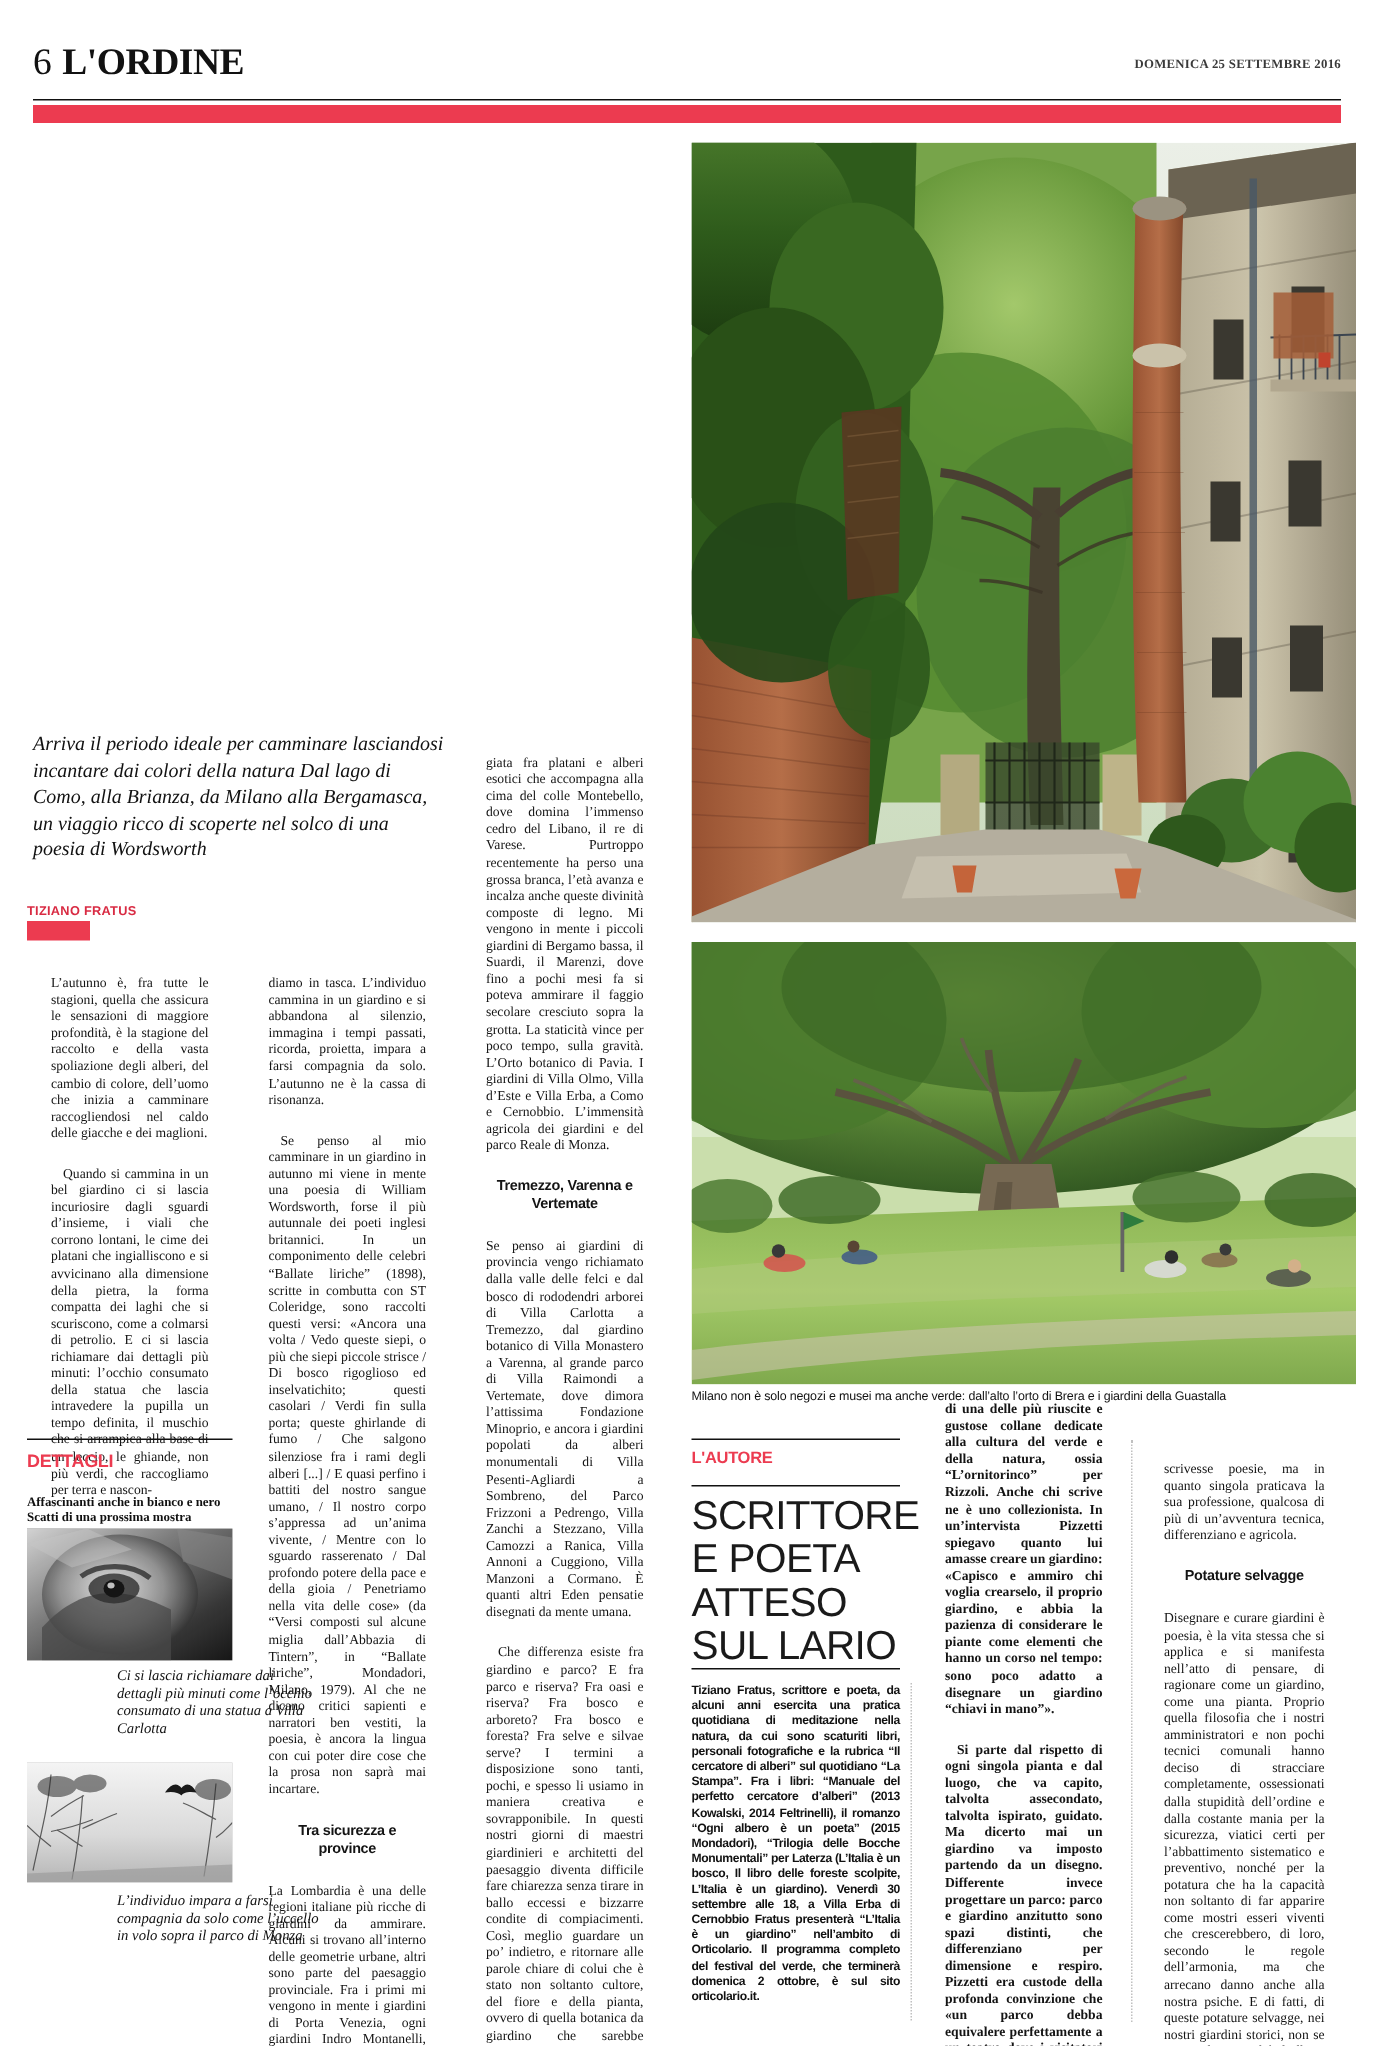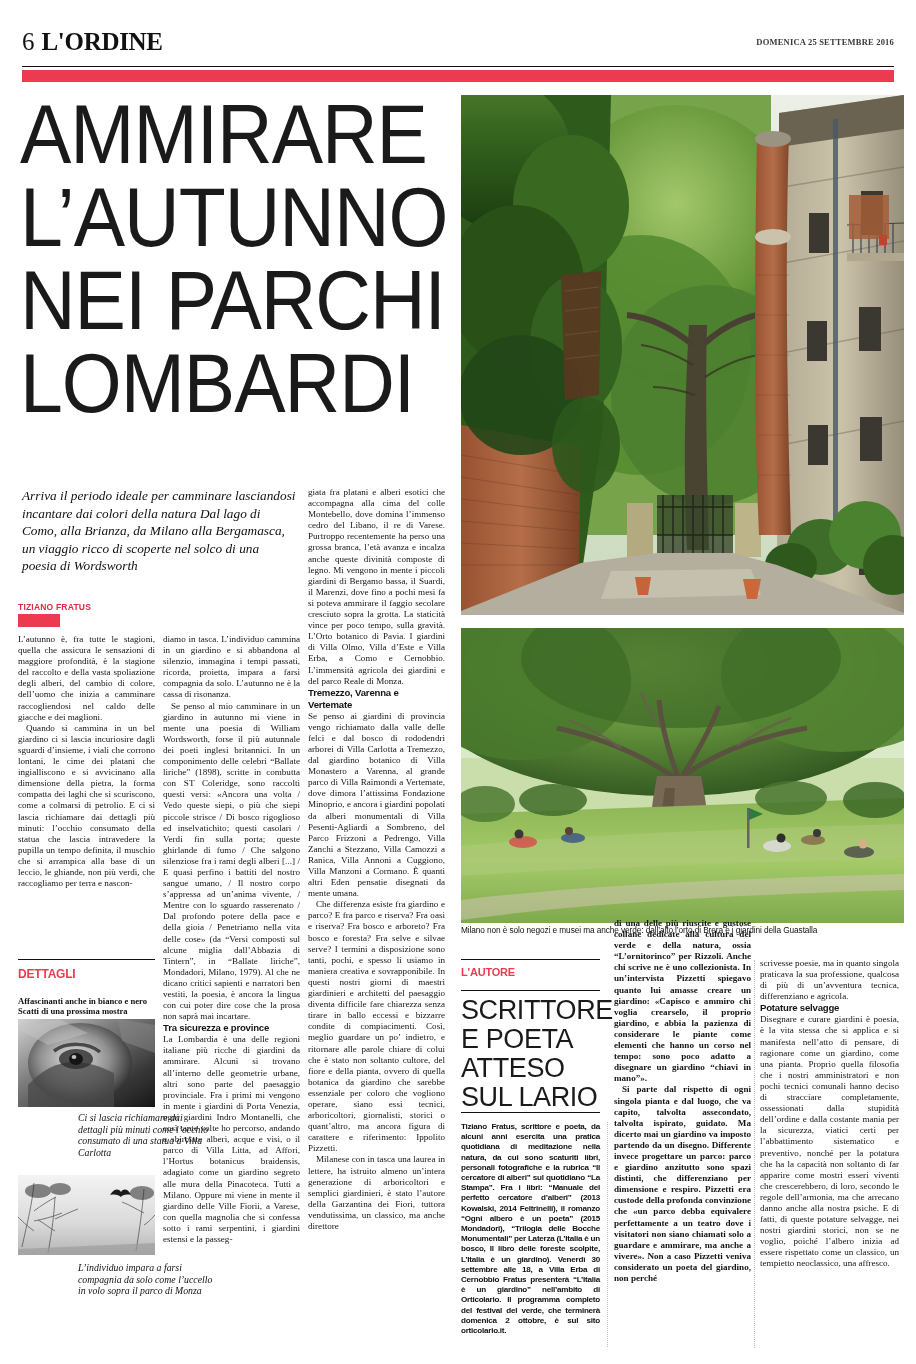--- a/index.html
+++ b/index.html
@@ -81,31 +81,31 @@
   
   .col {
     position:absolute;
     font-family:"Liberation Serif", serif;
     font-size:9.1px;
     line-height:11.1px;
     text-align:justify;
     color:#141414;
     -webkit-hyphens:auto; hyphens:auto;
   }
-  .col p { margin:0; text-indent:8px; }
+  .col p { margin:16px; text-indent:8px; }
   .col p.first { text-indent:0; }
   .subhead {
     font-family:"Liberation Sans", sans-serif;
     font-weight:700;
     font-size:9.6px;
     line-height:12px;
     margin-top:9px;
     margin-bottom:0px;
     text-indent:0 !important;
-    text-align:left;
+    text-align:center;
     letter-spacing:-0.2px;
   }
 
   #col1 { left:18px;  top:634px; width:137px; }
   #col2 { left:163px; top:634px; width:137px; }
   #col3 { left:308px; top:487px; width:137px; }
 
   
   .dettagli-rule {
     position:absolute; left:18px; top:959px; width:137px; border-top:1px solid #111;
@@ -195,26 +195,20 @@
   <div class="masthead">
     <div class="mast-left">
       <span class="mast-pageno">6</span>
       <span class="mast-name">L'ORDINE</span>
     </div>
     <div class="mast-date">DOMENICA 25 SETTEMBRE 2016</div>
   </div>
   <div class="mast-rule"></div>
   <div class="mast-redbar"></div>
 
-  <div class="headline">
-    <div class="hl-line hl-thin">AMMIRARE</div>
-    <div class="hl-line hl-thin">L’AUTUNNO</div>
-    <div class="hl-line hl-thin">NEI PARCHI</div>
-    <div class="hl-line hl-thin">LOMBARDI</div>
-  </div>
 
   <div class="standfirst">Arriva il periodo ideale per camminare lasciandosi incantare dai colori della natura Dal lago di Como, alla Brianza, da Milano alla Bergamasca, un viaggio ricco di scoperte nel solco di una poesia di Wordsworth</div>
 
   <div class="byline">TIZIANO FRATUS</div>
   <div class="byline-block"></div>
 
   <div class="col" id="col1">
     <p class="first">L’autunno è, fra tutte le stagioni, quella che assicura le sensazioni di maggiore profondità, è la stagione del raccolto e della vasta spoliazione degli alberi, del cambio di colore, dell’uomo che inizia a camminare raccogliendosi nel caldo delle giacche e dei maglioni.</p>
     <p>Quando si cammina in un bel giardino ci si lascia incuriosire dagli sguardi d’insieme, i viali che corrono lontani, le cime dei platani che ingialliscono e si avvicinano alla dimensione della pietra, la forma compatta dei laghi che si scuriscono, come a colmarsi di petrolio. E ci si lascia richiamare dai dettagli più minuti: l’occhio consumato della statua che lascia intravedere la pupilla un tempo definita, il muschio che si arrampica alla base di un leccio, le ghiande, non più verdi, che raccogliamo per terra e nascon-</p>
   </div>

